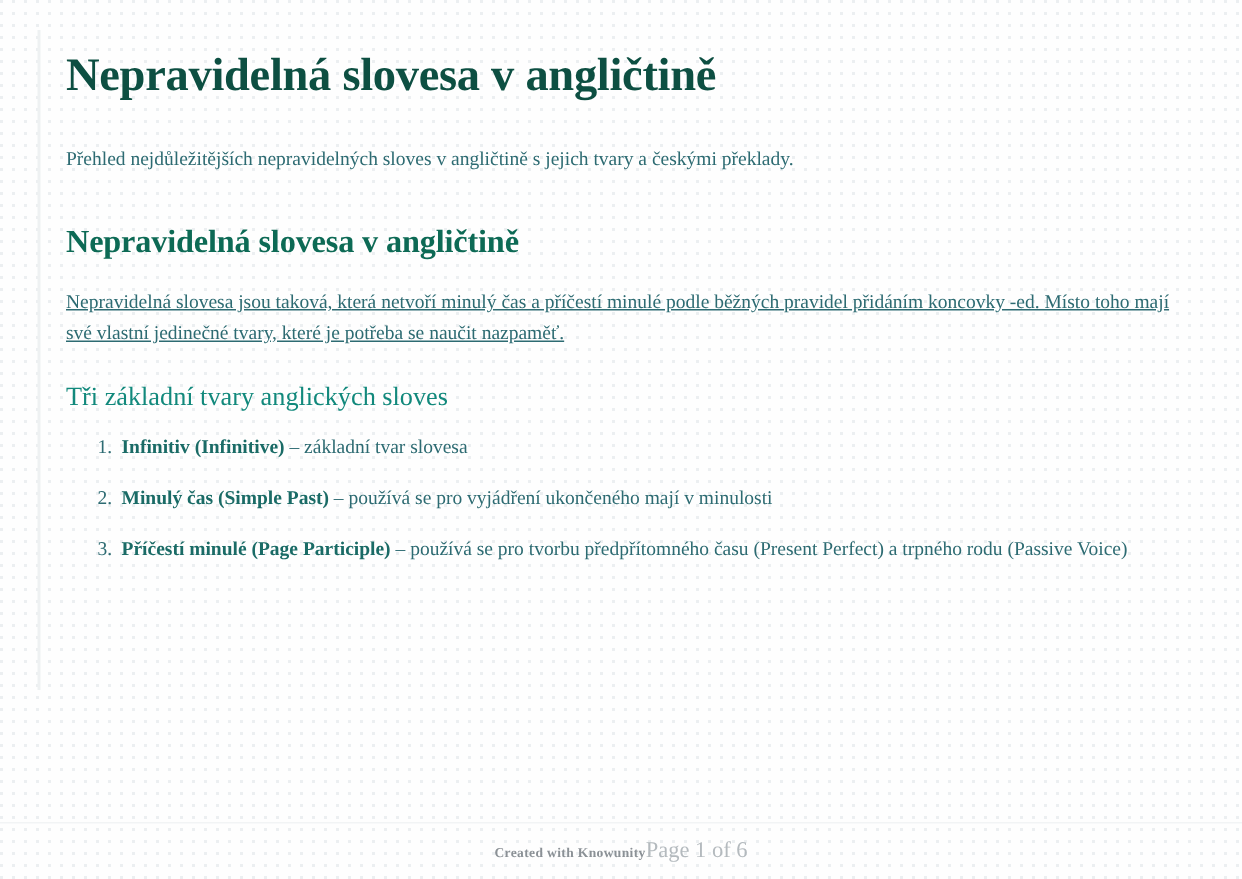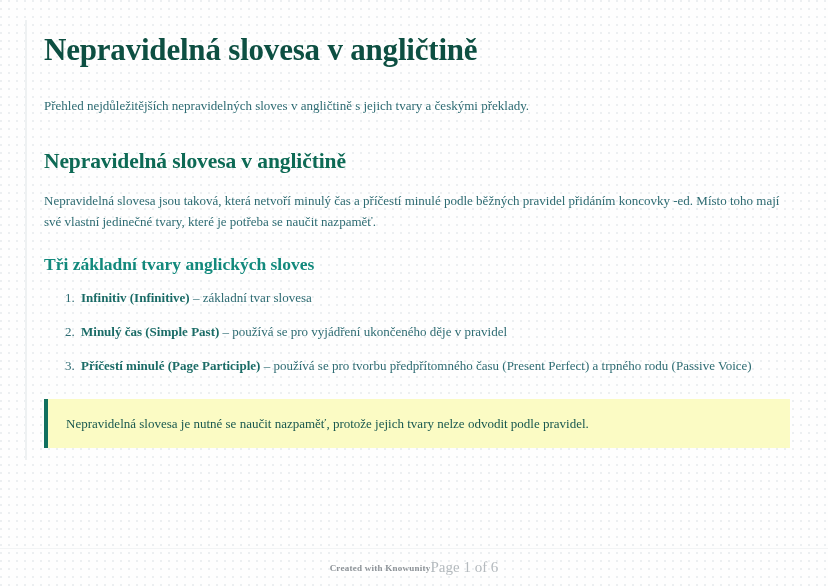--- a/index.html
+++ b/index.html
@@ -76,28 +76,29 @@
     letter-spacing: -0.1px;
   }
 
   .body-para {
     margin: 0;
     padding-top: 15px;
     font-size: 13px;
     line-height: 1.62;
     color: #2d6b72;
     max-width: 744px;
+    text-decoration: underline;
   }
 
   .h3 {
     margin: 0;
     padding-top: 22px;
     font-size: 17.5px;
     line-height: 1.2;
-    font-weight: 700;
+    font-weight: 400;
     color: #12897c;
   }
 
   
   .num-list {
     margin: 0;
     padding: 14px 0 0 34px;
     list-style: decimal;
     color: #2d6b72;
   }
@@ -181,30 +182,27 @@
 
     <p class="body-para">Nepravidelná slovesa jsou taková, která netvoří minulý čas a příčestí minulé podle běžných pravidel přidáním koncovky -ed. Místo toho mají své vlastní jedinečné tvary, které je potřeba se naučit nazpaměť.</p>
 
     <h3 class="h3">Tři základní tvary anglických sloves</h3>
 
     <ol class="num-list">
       <li>
         <span class="term">Infinitiv (Infinitive)</span><span> – základní tvar slovesa</span>
       </li>
       <li>
-        <span class="term">Minulý čas (Simple Past)</span><span> – používá se pro vyjádření ukončeného děje v pravidel</span>
+        <span class="term">Minulý čas (Simple Past)</span><span> – používá se pro vyjádření ukončeného mají v minulosti</span>
       </li>
       <li>
         <span class="term">Příčestí minulé (Page Participle)</span><span> – používá se pro tvorbu předpřítomného času (Present Perfect) a trpného rodu (Passive Voice)</span>
       </li>
     </ol>
 
-    <div class="callout">
-      <p class="callout-text">Nepravidelná slovesa je nutné se naučit nazpaměť, protože jejich tvary nelze odvodit podle pravidel.</p>
-    </div>
 
   </div>
 
   <div class="footer-rule"></div>
 
   <div class="footer">
     <span class="footer-brand">Created with Knowunity</span>
     <span class="footer-page">Page 1 of 6</span>
   </div>
 

